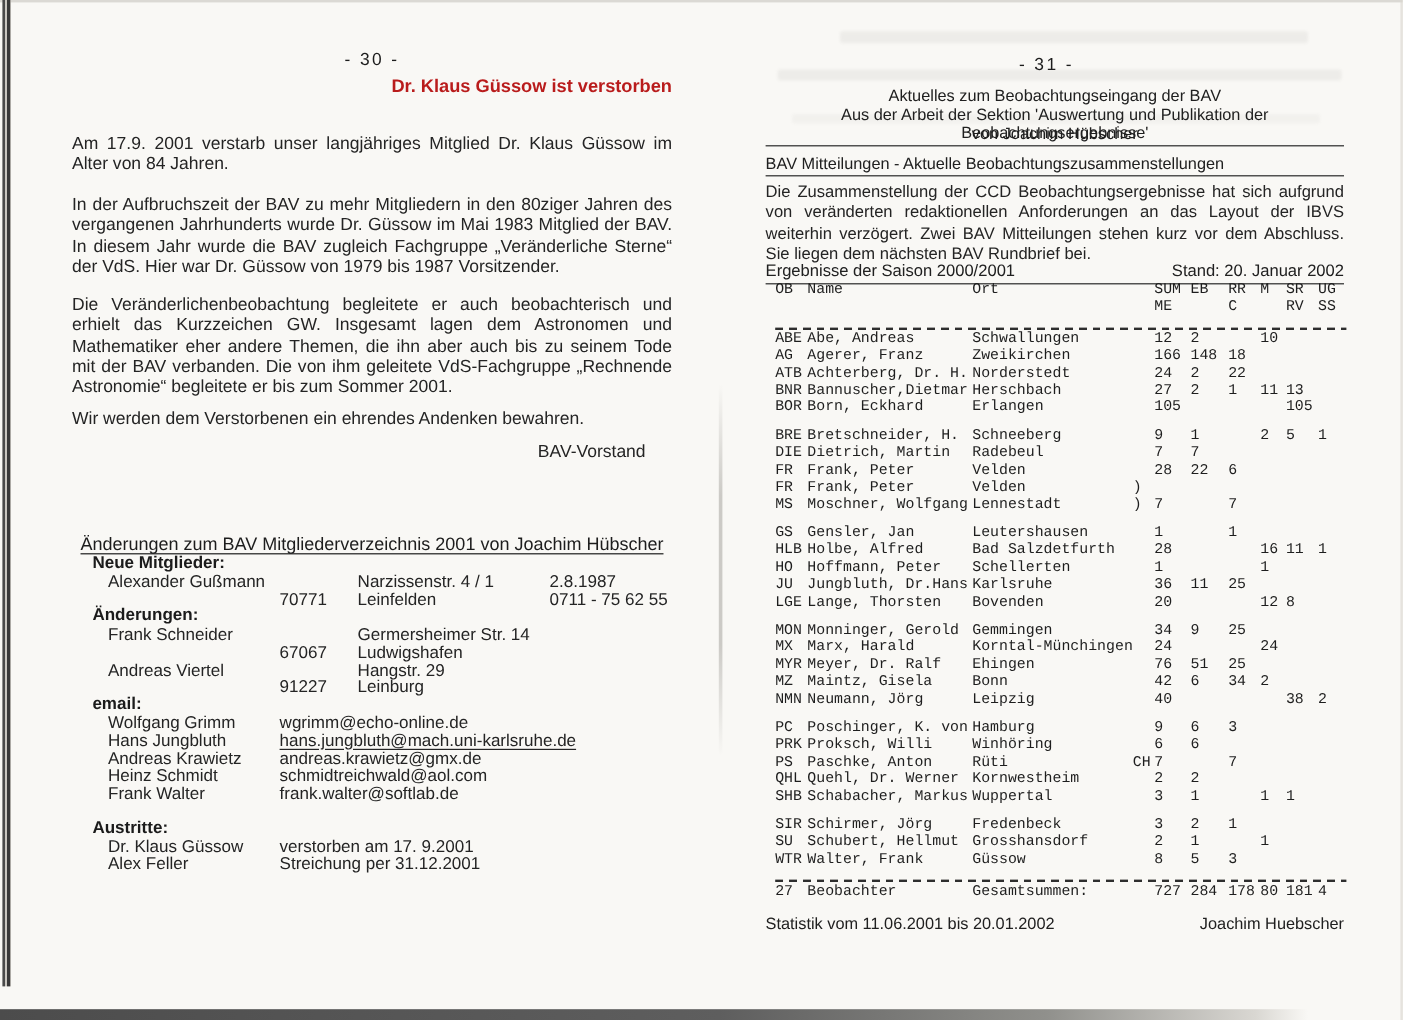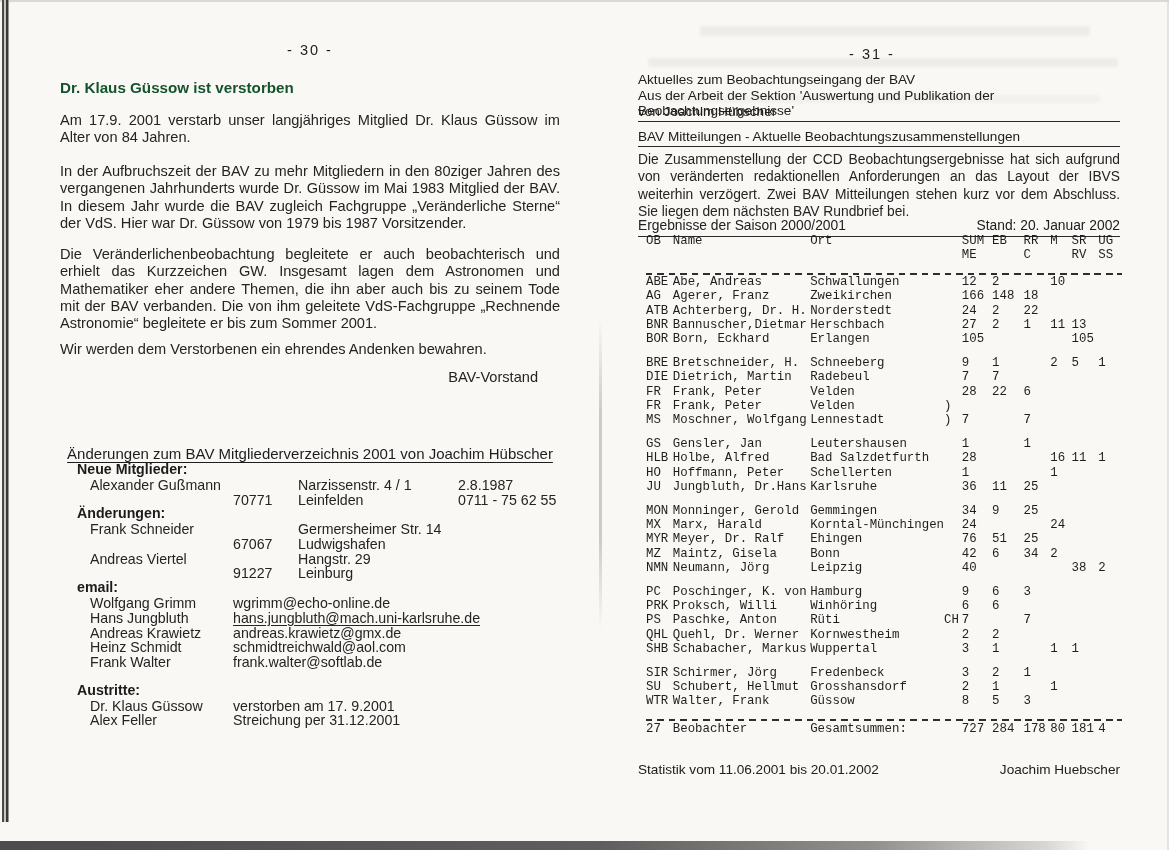--- a/index.html
+++ b/index.html
@@ -12,37 +12,37 @@
   .edge-bottom{position:absolute;left:0;top:841px;width:1090px;height:9px;
                background:linear-gradient(90deg,#4c4c4c,#5e5e5e 55%,#90908c 80%,#d9d7d2 96%,rgba(217,215,210,0));}
   .edge-right{position:absolute;right:0;top:0;width:2px;height:850px;background:#d8d5cf;opacity:.6;}
   .gutter{position:absolute;left:599px;top:320px;width:3px;height:310px;
           background:linear-gradient(180deg,rgba(120,117,110,0),rgba(120,117,110,.35) 30%,rgba(120,117,110,.35) 70%,rgba(120,117,110,0));}
   .bleed{position:absolute;background:#8a8884;opacity:.10;filter:blur(1.5px);border-radius:2px;}
   
   .page-l{position:absolute;left:60px;top:0;width:500px;height:622px;}
   .pnum{position:absolute;width:100%;text-align:center;font-size:14.5px;letter-spacing:2px;color:#1d1d1d;}
   .page-l .pnum{top:42px;}
-  .ob-title{position:absolute;top:79px;width:100%;text-align:left;font-weight:bold;font-size:15.2px;color:#14532d;}
+  .ob-title{position:absolute;top:64px;width:100%;text-align:right;font-weight:bold;font-size:15.2px;color:#b91c1c;}
   .para{position:absolute;left:0;width:500px;font-size:14.6px;line-height:17.3px;text-align:justify;color:#242424;}
   .para.last{text-align:left;}
   .sig{position:absolute;top:369px;right:22px;font-size:14.6px;color:#242424;}
   .membership{position:absolute;left:0;top:445px;width:500px;}
   .m-heading{text-align:center;font-size:15px;color:#1d1d1d;text-decoration:underline;text-underline-offset:3px;}
   .m-secs{padding-left:17px;}
   .m-label{font-weight:bold;font-size:14.2px;line-height:15px;color:#1b1b1b;}
   .mrow{position:relative;height:14.7px;font-size:14.2px;white-space:nowrap;color:#242424;}
   .ca{position:absolute;left:13px;} .cb{position:absolute;left:156px;}
   .cc{position:absolute;left:221px;} .cd{position:absolute;left:381px;}
   .u{text-decoration:underline;text-underline-offset:2px;}
   .sec-austritte{margin-top:14px;}
   
   .page-r{position:absolute;left:622px;top:0;width:500px;height:818px;}
   .page-r .pnum{top:46px;}
-  .r-head{position:absolute;left:16px;width:482px;text-align:left;font-size:13.6px;color:#202020;}
+  .r-head{position:absolute;left:16px;width:482px;text-align:center;font-size:13.6px;color:#202020;}
   .rule{position:absolute;left:16px;width:482px;border-top:1.6px solid #2a2a2a;}
   .r-sec-heading{position:absolute;left:16px;top:129px;width:482px;font-size:13.6px;color:#202020;}
   .r-body{position:absolute;left:16px;top:151px;width:482px;font-size:13.8px;line-height:17.4px;text-align:justify;color:#242424;}
   .res-title-row{position:absolute;left:16px;top:218px;width:482px;display:flex;justify-content:space-between;font-size:13.8px;color:#202020;}
   
   .obs-table{position:absolute;left:24px;top:234px;border-collapse:collapse;table-layout:fixed;
              font-family:"Liberation Mono",monospace;font-size:12.4px;color:#1e1e1e;}
   .obs-table td,.obs-table th{padding:0;margin:0;font-weight:normal;white-space:nowrap;overflow:visible;
              height:14.4px;line-height:14.4px;vertical-align:bottom;text-align:left;}
   .col-ob{width:30px;} .col-name{width:140px;} .col-ort{width:112px;} .col-fl{width:20px;}
@@ -466,20 +466,32 @@
             <td>Karlsruhe</td>
             <td></td>
             <td class="num">36</td>
             <td class="num">11</td>
             <td class="num">25</td>
             <td class="num"></td>
             <td class="num"></td>
             <td class="num"></td>
           </tr>
 
+          <tr>
+            <td>LGE</td>
+            <td>Lange, Thorsten</td>
+            <td>Bovenden</td>
+            <td></td>
+            <td class="num">20</td>
+            <td class="num"></td>
+            <td class="num"></td>
+            <td class="num">12</td>
+            <td class="num">8</td>
+            <td class="num"></td>
+          </tr>
 
           <tr class="g">
             <td></td>
             <td></td>
             <td></td>
             <td></td>
             <td class="num"></td>
             <td class="num"></td>
             <td class="num"></td>
             <td class="num"></td>

